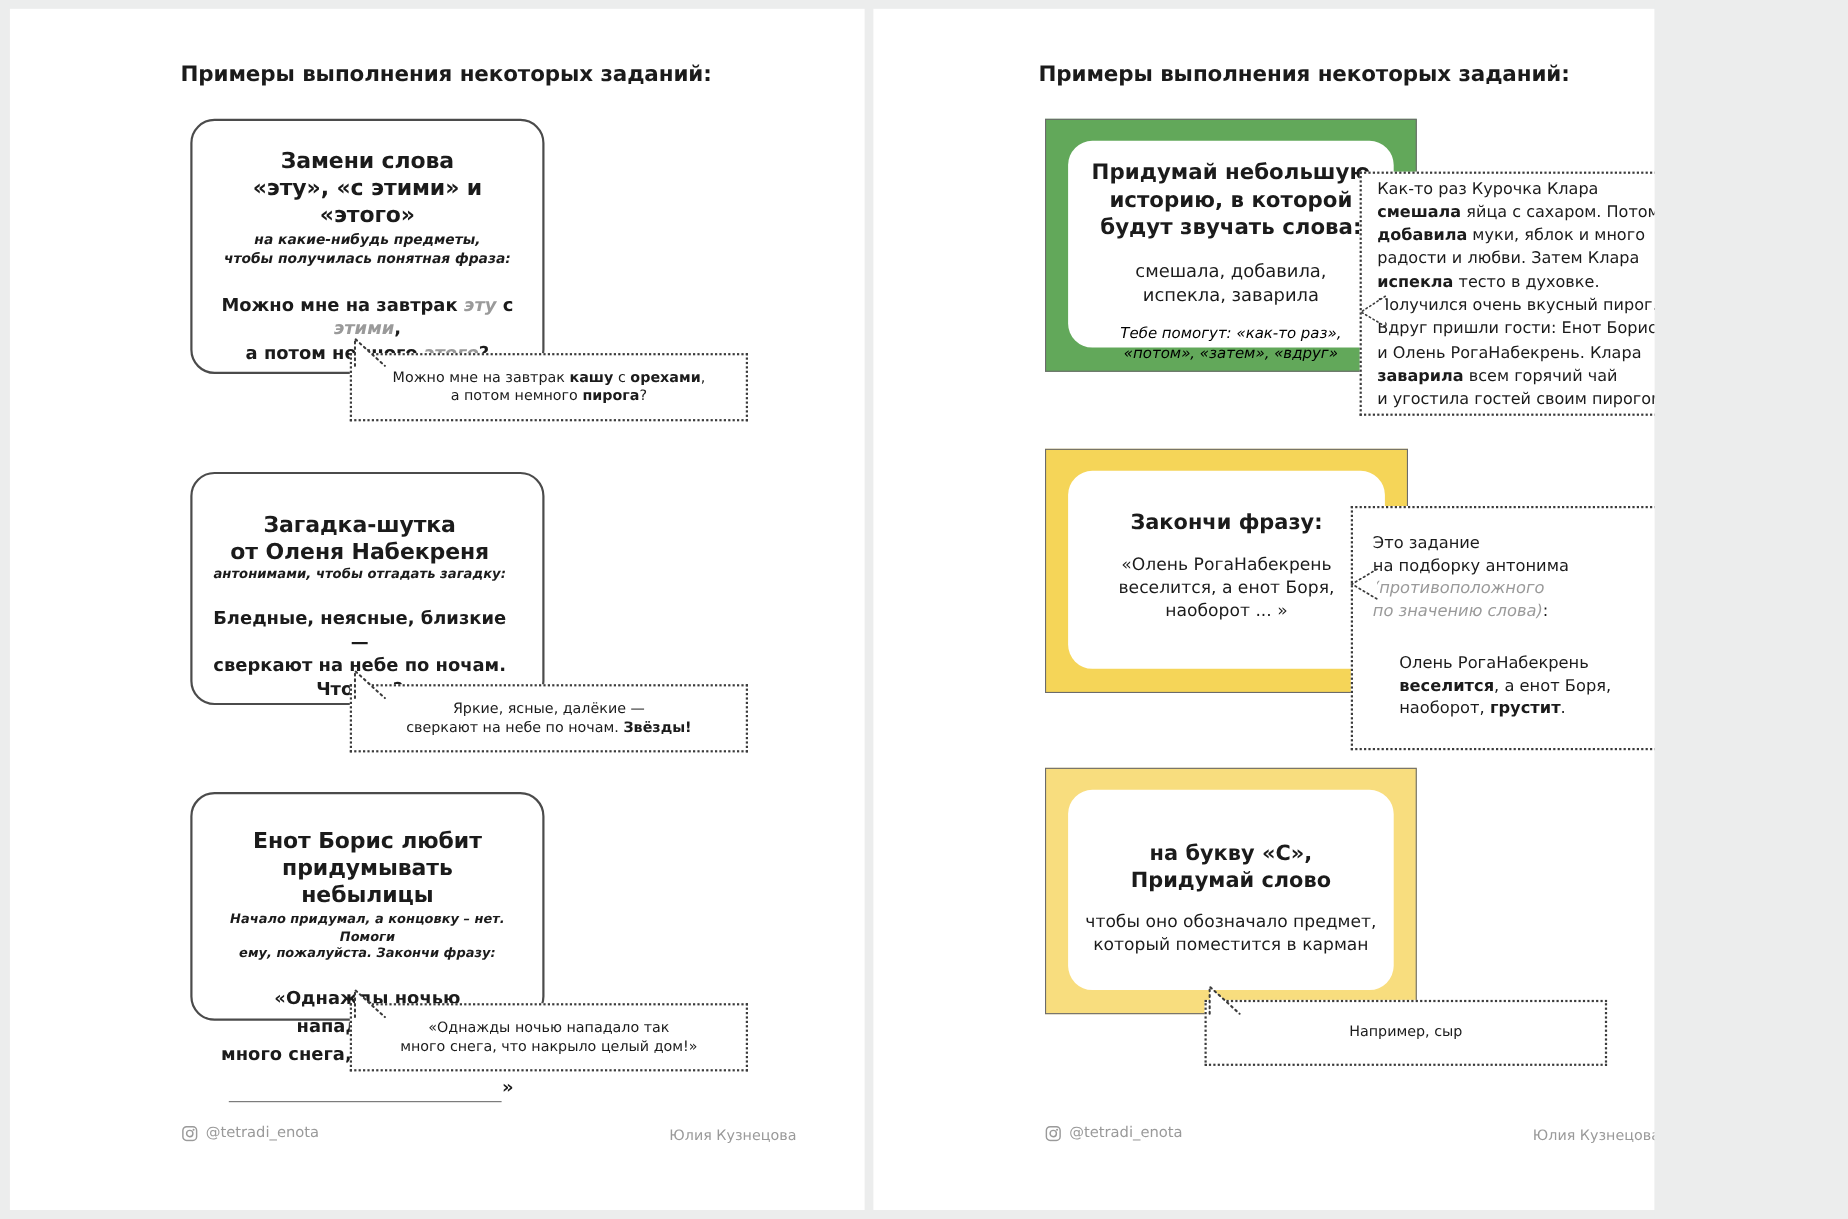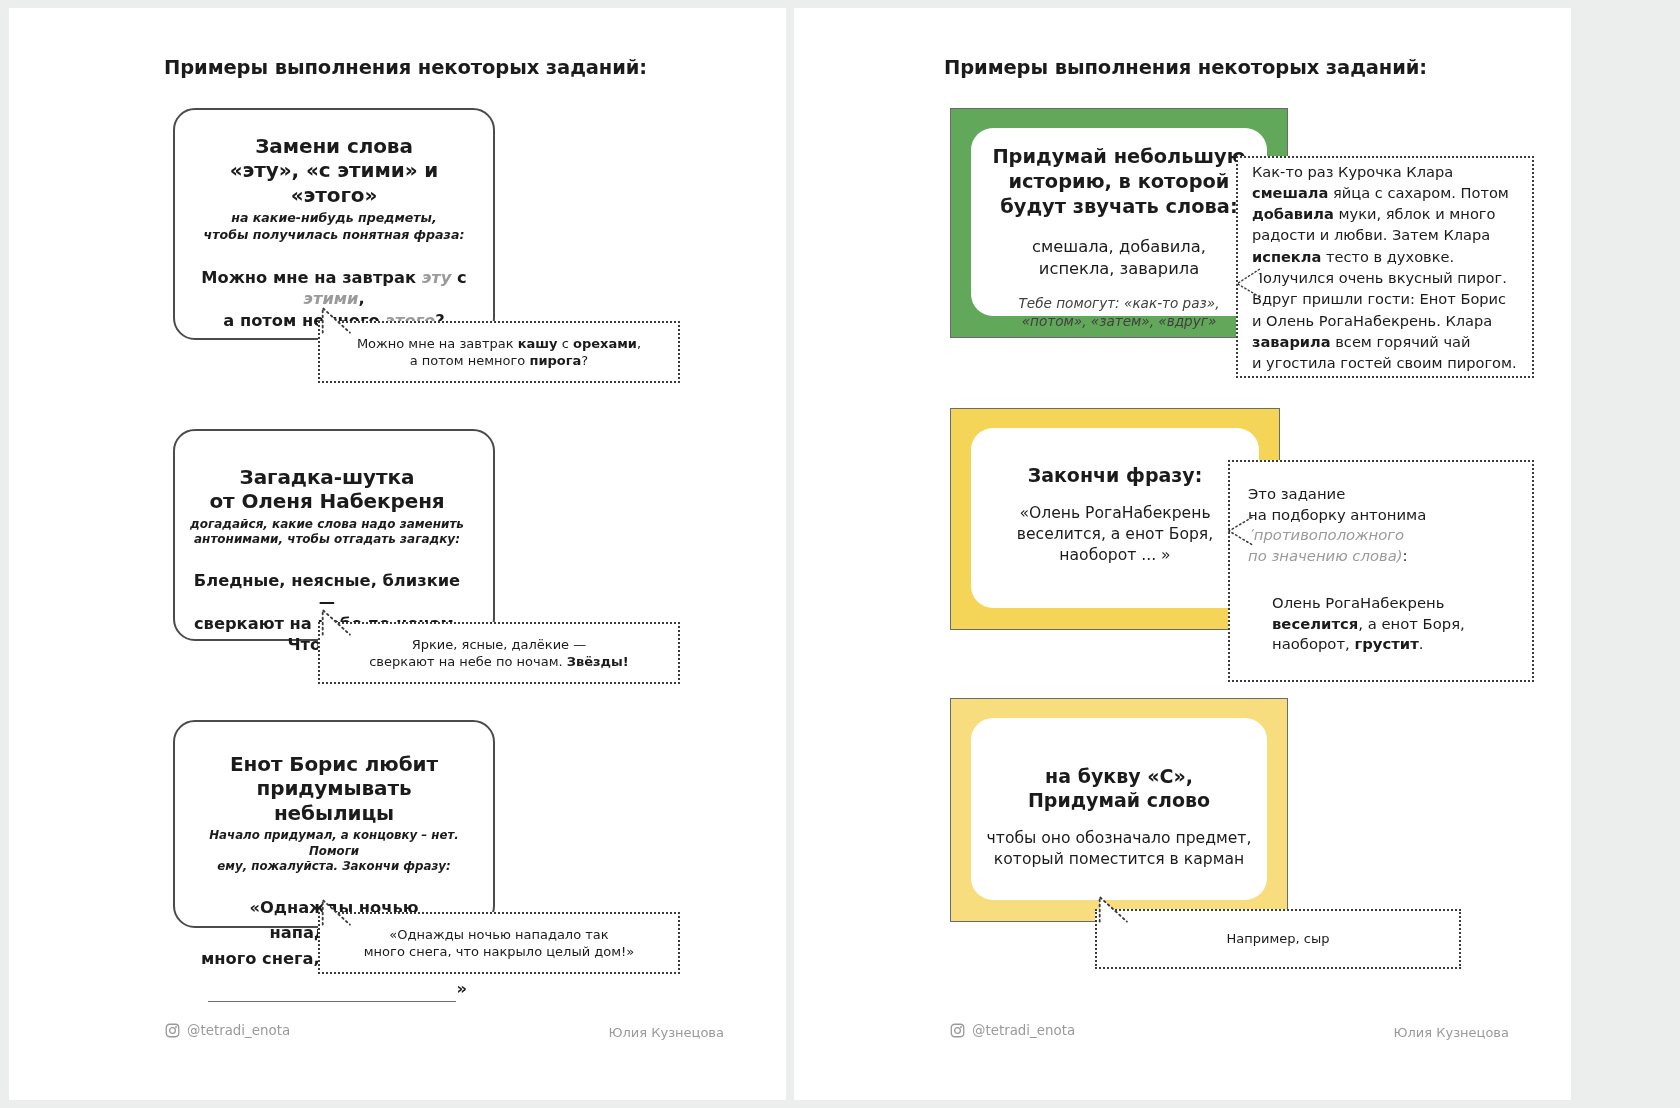--- a/index.html
+++ b/index.html
@@ -3,21 +3,21 @@
 <meta charset="utf-8">
 <style>
   * { box-sizing: border-box; }
   html, body {
     margin: 0; padding: 0;
     background: #eceded;
     font-family: "DejaVu Sans", "Liberation Sans", sans-serif;
   }
   .screen {
     position: relative;
-    width: 1680px;
+    width: 1504px;
     height: 1108px;
     background: #eceded;
     overflow: hidden;
   }
 
   
   .page {
     position: absolute;
     top: 8px;
     width: 777px;
@@ -135,21 +135,21 @@
     line-height: 1.28;
   }
   .g-words {
     font-size: 16.3px;
     line-height: 1.3;
     margin-top: 17px;
   }
   .g-hint {
     font-size: 13.6px;
     font-style: italic;
-    color: #404040;
+    color: #000000;
     line-height: 1.32;
     margin-top: 16px;
   }
   .y-title { font-size: 19px; font-weight: bold; line-height: 1.25; }
   .y-body  { font-size: 15.6px; line-height: 1.35; margin-top: 15px; }
   .y2-sub  { font-size: 15.6px; line-height: 1.36; margin-top: 15px; }
   .ig-handle {
     position: absolute;
     display: flex;
     align-items: center;
@@ -193,21 +193,20 @@
       <div class="bubble-text">
         <div><span>Можно мне на завтрак </span><b>кашу</b><span> с </span><b>орехами</b><span>,</span></div>
         <div><span>а потом немного </span><b>пирога</b><span>?</span></div>
       </div>
     </div>
 
     <div class="card" style="left:164px; top:421px; width:322px; height:212px;">
       <div class="card-inner" style="padding-top:34px;padding-left:12px;">
         <div class="c-title">Загадка-шутка</div>
         <div class="c-title">от Оленя Набекреня</div>
-        <div class="c-sub" style="font-size:12px;">догадайся, какие слова надо заменить</div>
         <div class="c-sub" style="font-size:12px; margin-top:0">антонимами, чтобы отгадать загадку:</div>
         <div class="c-body" style="margin-top:22px;">
           <div>Бледные, неясные, близкие —</div>
           <div>сверкают на небе по ночам. Что это?</div>
         </div>
       </div>
     </div>
 
     <svg class="notch" style="left:312px; top:598px;" width="40" height="34" viewBox="0 0 40 34">
       <path d="M2 33 L2 4 L34 33" fill="#fff" stroke="#3b3b3b" stroke-width="2.2" stroke-dasharray="2 4" stroke-linecap="round"></path>

